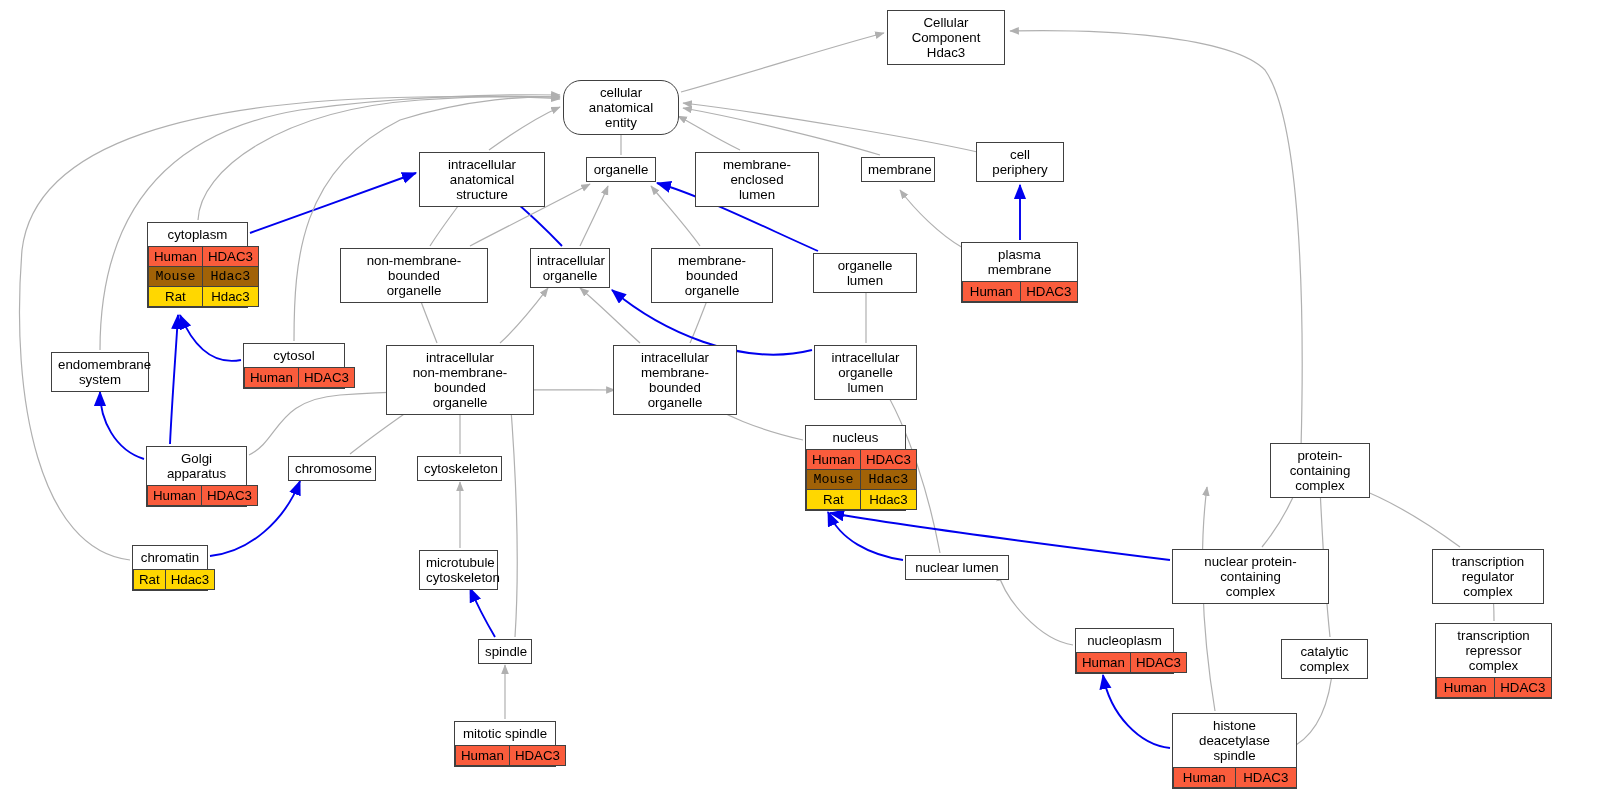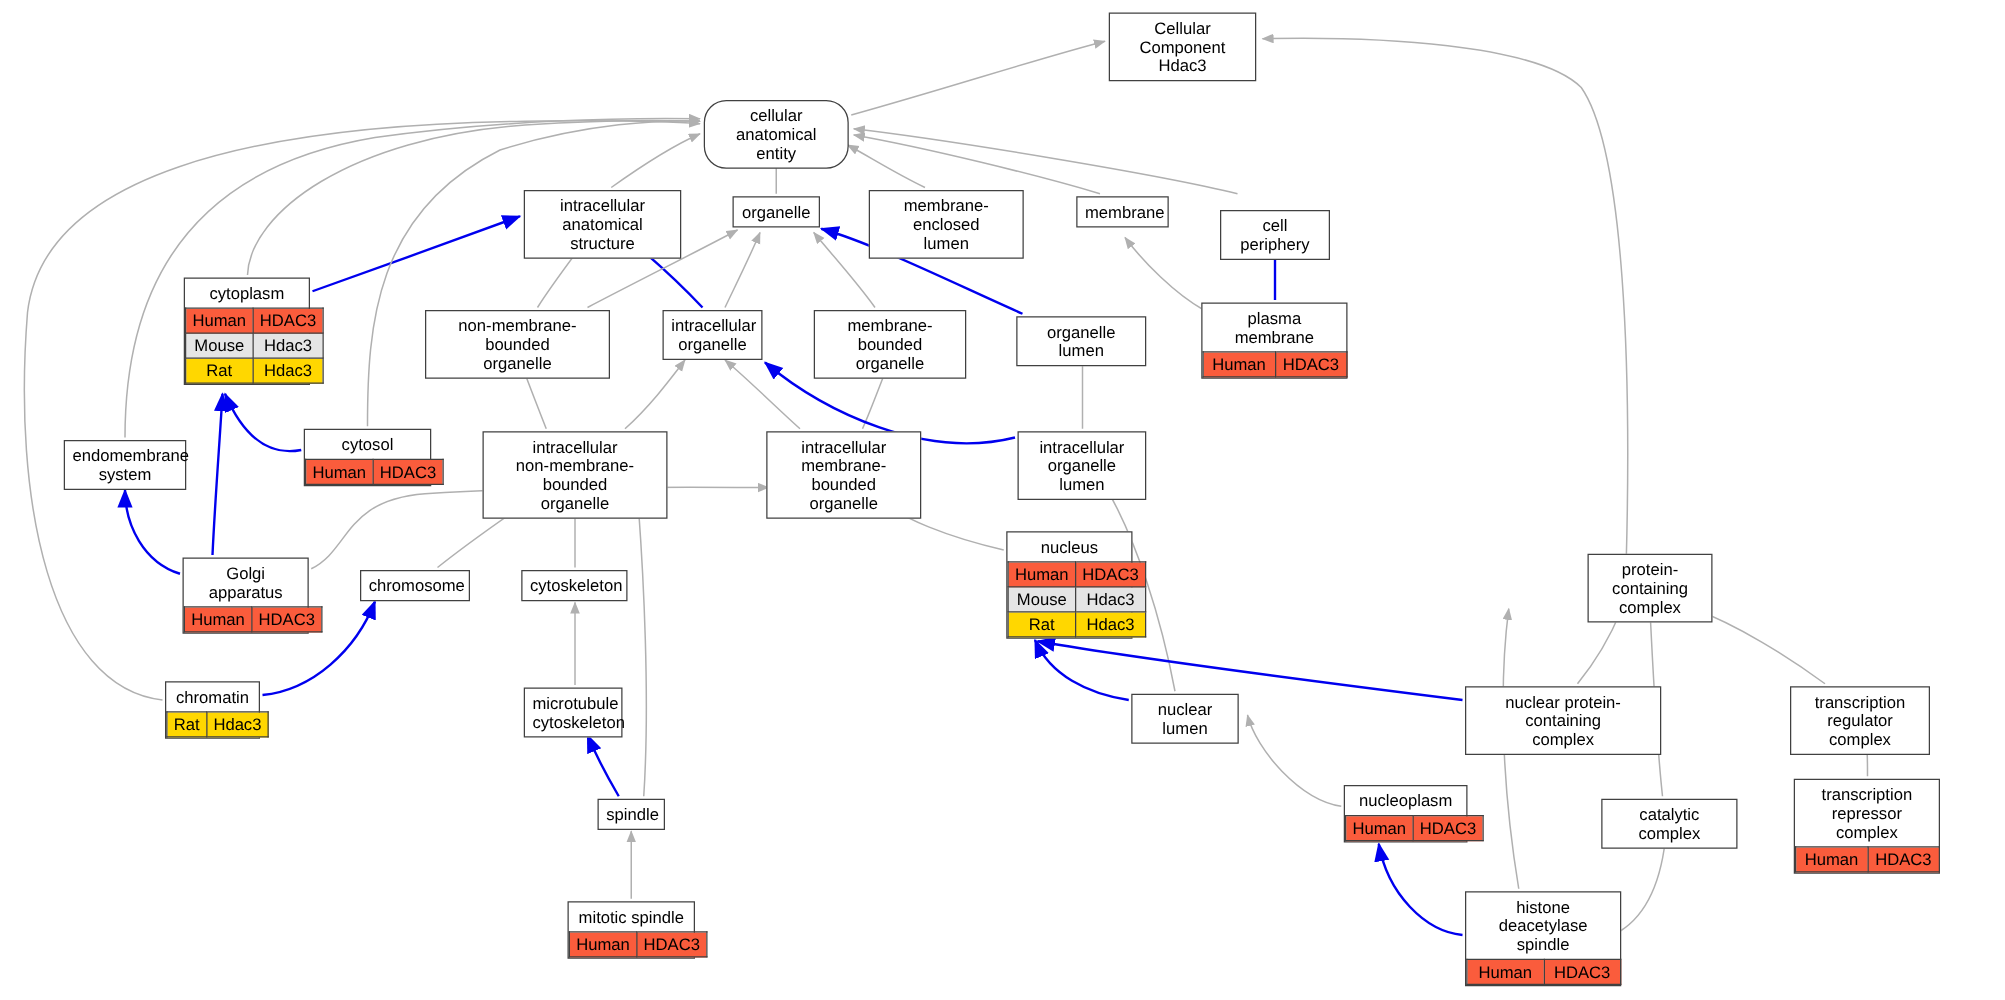--- a/index.html
+++ b/index.html
@@ -11,21 +11,21 @@
         background:#ffffff;}
   .node .title{display:block;text-align:center;color:#000000;font-size:13.3px;
         line-height:15px;padding:4px 6px;white-space:pre-line;}
   .annot{display:table;width:100%;border-collapse:collapse;border-spacing:0;
         border-top:1.5px solid #404040;}
   .arow{display:table-row;}
   .acell{display:table-cell;text-align:center;font-size:13.3px;line-height:15px;
         padding:2px 5px;border:1px solid #404040;color:#000000;white-space:nowrap;}
   .acell.sp{width:50%;}
   .r-human{background:#fa5c3c;}
-  .r-mouse{background:#e5e5e5;}
+  .r-mouse{background:#a16207;font-family:Liberation Mono, monospace;}
   .r-rat{background:#ffd700;}
 </style>
 </head>
 <body>
 
 <div id="canvas">
   <svg class="edges" id="edge-layer" xmlns="http://www.w3.org/2000/svg" viewBox="0 0 1604 800">
     <defs>
       <marker id="ah-gray" markerWidth="9" markerHeight="9" refX="7.4" refY="3.2" orient="auto" markerUnits="strokeWidth">
         <path d="M0,0 L8,3.2 L0,6.4 z" fill="#b0b0b0"></path>
@@ -102,21 +102,21 @@
       <div class="node" style="left: 586px; top: 157px; width: 70px;">
         <span class="title">organelle</span>
       </div>
       <div class="node" style="left: 695px; top: 152px; width: 124px;">
         <span class="title">membrane-enclosed
 lumen</span>
       </div>
       <div class="node" style="left: 861px; top: 157px; width: 74px;">
         <span class="title">membrane</span>
       </div>
-      <div class="node" style="left: 976px; top: 168px; width: 88px;">
+      <div class="node" style="left: 976px; top: 142px; width: 88px;">
         <span class="title">cell periphery</span>
       </div>
       <div class="node" style="left: 147px; top: 222px; width: 101px;">
         <span class="title">cytoplasm</span>
         <div class="annot">
           <div class="arow">
             <div class="acell sp r-human">Human</div>
             <div class="acell sp r-human">HDAC3</div>
           </div>
           <div class="arow">
@@ -222,41 +222,41 @@
       </div>
       <div class="node" style="left: 132px; top: 545px; width: 76px;">
         <span class="title">chromatin</span>
         <div class="annot">
           <div class="arow">
             <div class="acell sp r-rat">Rat</div>
             <div class="acell sp r-rat">Hdac3</div>
           </div>
         </div>
       </div>
-      <div class="node" style="left: 905px; top: 555px; width: 86px;">
+      <div class="node" style="left: 905px; top: 555px; width: 104px;">
         <span class="title">nuclear lumen</span>
       </div>
       <div class="node" style="left: 1172px; top: 549px; width: 157px;">
         <span class="title">nuclear protein-containing
 complex</span>
       </div>
       <div class="node" style="left: 419px; top: 550px; width: 79px;">
         <span class="title">microtubule
 cytoskeleton</span>
       </div>
       <div class="node" style="left: 1075px; top: 628px; width: 99px;">
         <span class="title">nucleoplasm</span>
         <div class="annot">
           <div class="arow">
             <div class="acell sp r-human">Human</div>
             <div class="acell sp r-human">HDAC3</div>
           </div>
         </div>
       </div>
-      <div class="node" style="left: 1281px; top: 639px; width: 109px;">
+      <div class="node" style="left: 1281px; top: 639px; width: 87px;">
         <span class="title">catalytic complex</span>
       </div>
       <div class="node" style="left: 1435px; top: 623px; width: 117px;">
         <span class="title">transcription
 repressor complex</span>
         <div class="annot">
           <div class="arow">
             <div class="acell sp r-human">Human</div>
             <div class="acell sp r-human">HDAC3</div>
           </div>

